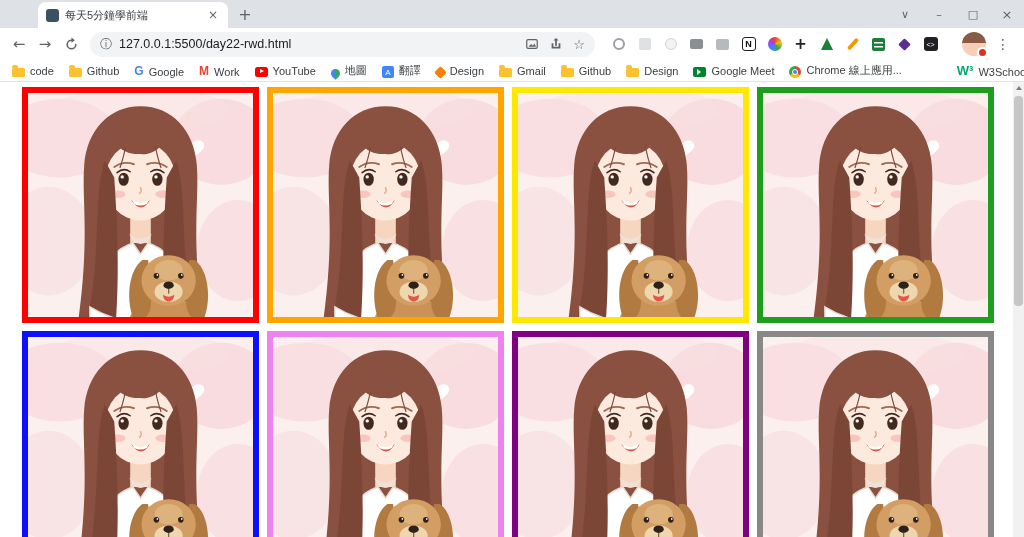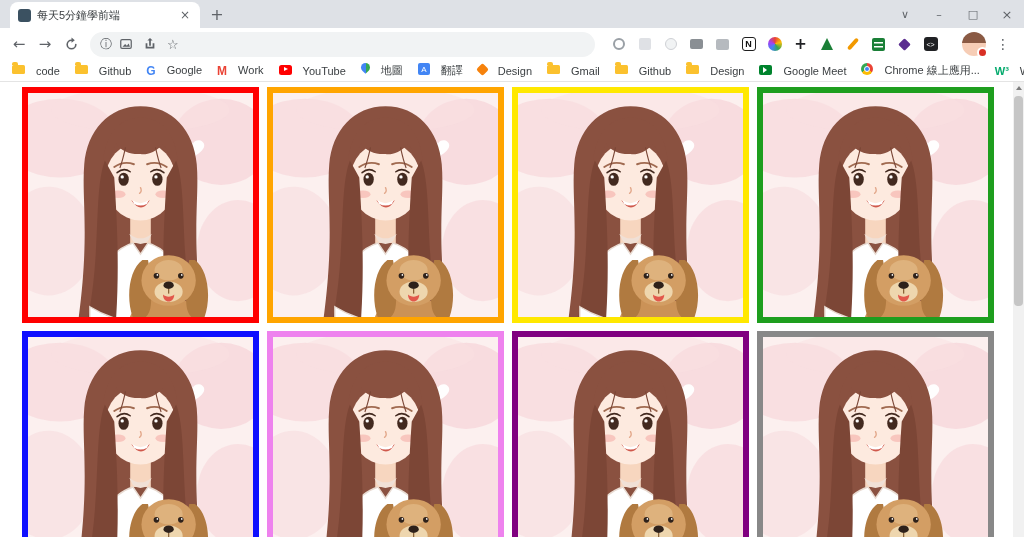--- a/index.html
+++ b/index.html
@@ -2,21 +2,21 @@
 <html><head>
 <meta charset="utf-8">
 <title>每天5分鐘學前端</title>
 <style>
   * { box-sizing: border-box; margin: 0; padding: 0; }
   html,body { width:1024px; height:537px; overflow:hidden; background:#fff;
     font-family:"Liberation Sans","DejaVu Sans",sans-serif; }
   .uni { font-family:"DejaVu Sans",sans-serif; }
 
   
-  .tabstrip { height:28px; background:#dee1e6; display:flex; align-items:flex-end; }
+  .tabstrip { height:28px; background:#dee1e6; display:flex; align-items:flex-end;padding-left:28px; }
   .tab { width:190px; height:26px; background:#fff; border-radius:8px 8px 0 0;
     display:flex; align-items:center; gap:6px; padding:0 8px; margin-left:10px; }
   .favicon { width:13px; height:13px; border-radius:3px; background:#3b5161; flex:0 0 auto; }
   .tab-title { font-size:11px; color:#3c4043; white-space:nowrap; overflow:hidden;
     text-overflow:ellipsis; flex:1; }
   .tab-close { font-size:12px; color:#5f6368; padding:0 2px; cursor:default; }
   .newtab { width:26px; height:24px; display:flex; align-items:center; justify-content:center;
     font-size:16px; color:#5f6368; margin:0 0 2px 4px; }
   .win-controls { margin-left:auto; display:flex; align-self:stretch; align-items:center; }
   .winbtn { width:34px; height:28px; display:flex; align-items:center; justify-content:center;
@@ -56,21 +56,21 @@
     font-size:7px; display:flex; align-items:center; justify-content:center; }
   .avatar { width:24px; height:24px; border-radius:50%; position:relative; margin-left:6px;
     background:linear-gradient(#8a5a44 0 45%, #f6cdb6 45%); flex:0 0 auto; }
   .badge { position:absolute; right:-2px; bottom:-2px; width:11px; height:11px;
     border-radius:50%; background:#d93025; border:2px solid #fff; }
   .menu { font-size:14px; color:#5f6368; margin:0 8px 0 10px; }
 
   
   .bookmarksbar { height:22px; background:#fff; border-bottom:1px solid #e4e4e4;
     display:flex; align-items:center; padding-left:12px; }
-  .bm { display:flex; align-items:flex-start; gap:11px; margin-right:15px; font-size:11px;
+  .bm { display:flex; align-items:flex-end; gap:5px; margin-right:15px; font-size:11px;
     color:#3c4043; white-space:nowrap; }
   .bi { display:inline-flex; align-items:center; justify-content:center; flex:0 0 auto; }
   .folder { width:13px; height:9px; background:#fbc12e; border-radius:1.5px; position:relative; }
   .folder::before { content:""; position:absolute; top:-3px; left:0; width:6px; height:3px;
     background:#fbc12e; border-radius:2px 2px 0 0; }
   .gletter { font-weight:bold; font-size:12px; color:#4285f4; }
   .mletter { font-weight:bold; font-size:12px; color:#ea4335; }
   .yt { width:13px; height:10px; background:#f00; border-radius:2.5px; position:relative; }
   .yt::after { content:""; position:absolute; left:5px; top:2.5px; border-left:4px solid #fff;
     border-top:2.5px solid transparent; border-bottom:2.5px solid transparent; }
@@ -79,21 +79,21 @@
   .tr { width:12px; height:12px; background:#4285f4; border-radius:2px; color:#fff; font-size:8px;
     display:flex; align-items:center; justify-content:center; }
   .rx { width:9px; height:9px; background:#f6820c; transform:rotate(45deg); border-radius:2px; }
   .meet { width:13px; height:10px; background:#00832d; border-radius:2px; position:relative; }
   .meet::after { content:""; position:absolute; left:4px; top:2px; border-left:4px solid #fff;
     border-top:3px solid transparent; border-bottom:3px solid transparent; }
   .chrome { width:12px; height:12px; border-radius:50%; position:relative;
     background:conic-gradient(#ea4335 0 120deg,#fbbc05 120deg 240deg,#34a853 240deg 360deg); }
   .chrome::after { content:""; position:absolute; inset:3px; background:#4285f4;
     border:1px solid #fff; border-radius:50%; }
-  .w3 { font-weight:bold; font-size:11px; color:#04aa6d; }
+  .w3 { font-weight:bold; font-size:13px; color:#04aa6d;margin-left:40px; }
 
   
   .content { position:relative; height:455px; background:#fff; overflow:hidden; }
   .grid { display:grid; grid-template-columns:repeat(4,237px); gap:8px; padding:5px 0 0 22px; }
   .card { height:236px; border:6px solid #000; background:#fff; }
   .card svg { width:100%; height:100%; display:block; }
 
   .sb { position:absolute; top:0; right:0; width:11px; height:100%; background:#f1f1f1; }
   .sb-up { height:12px; display:flex; align-items:center; justify-content:center; }
   .sb-up::after { content:""; border-left:3px solid transparent; border-right:3px solid transparent;
@@ -125,20 +125,21 @@
   <span class="navbtn uni">←</span>
   <span class="navbtn uni">→</span>
   <span class="navbtn">
     <svg width="15" height="15" viewBox="0 0 16 16">
       <path d="M 12.6 8 A 4.6 4.6 0 1 1 8 3.4" fill="none" stroke="#5f6368" stroke-width="1.7" stroke-linecap="round"></path>
       <path d="M 8 0.6 L 8 6.2 L 11.5 3.4 Z" fill="#5f6368"></path>
     </svg>
   </span>
   <div class="addressbar">
     <span class="info uni">ⓘ</span>
+    <span class="url">127.0.0.1:5500/day22-rwd.html</span>
     <span class="abar-icons">
       <span class="aicon">
         <svg width="14" height="14" viewBox="0 0 16 16">
             <rect x="2" y="3" width="12" height="10" rx="1.5" fill="none" stroke="#5f6368" stroke-width="1.4"></rect>
             <path d="M4 11 l3 -3 2 2 2 -2.5 1.5 3.5 z" fill="#5f6368"></path>
           </svg>
       </span>
       <span class="aicon">
         <svg width="14" height="14" viewBox="0 0 16 16">
             <path d="M8 1 l3 3 h-2 v6 h-2 V4 H5 z" fill="#5f6368"></path>

